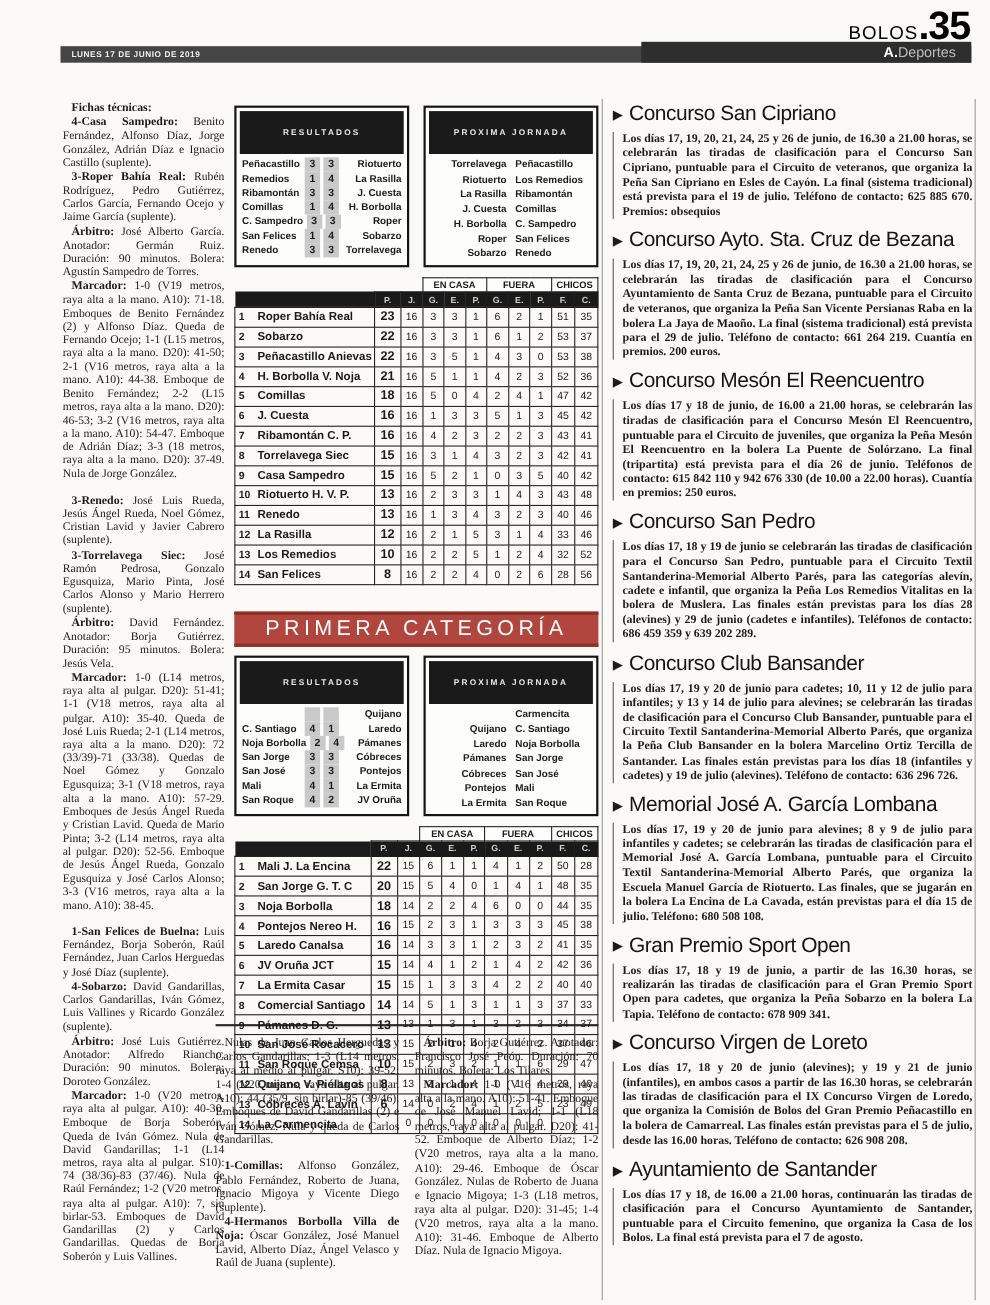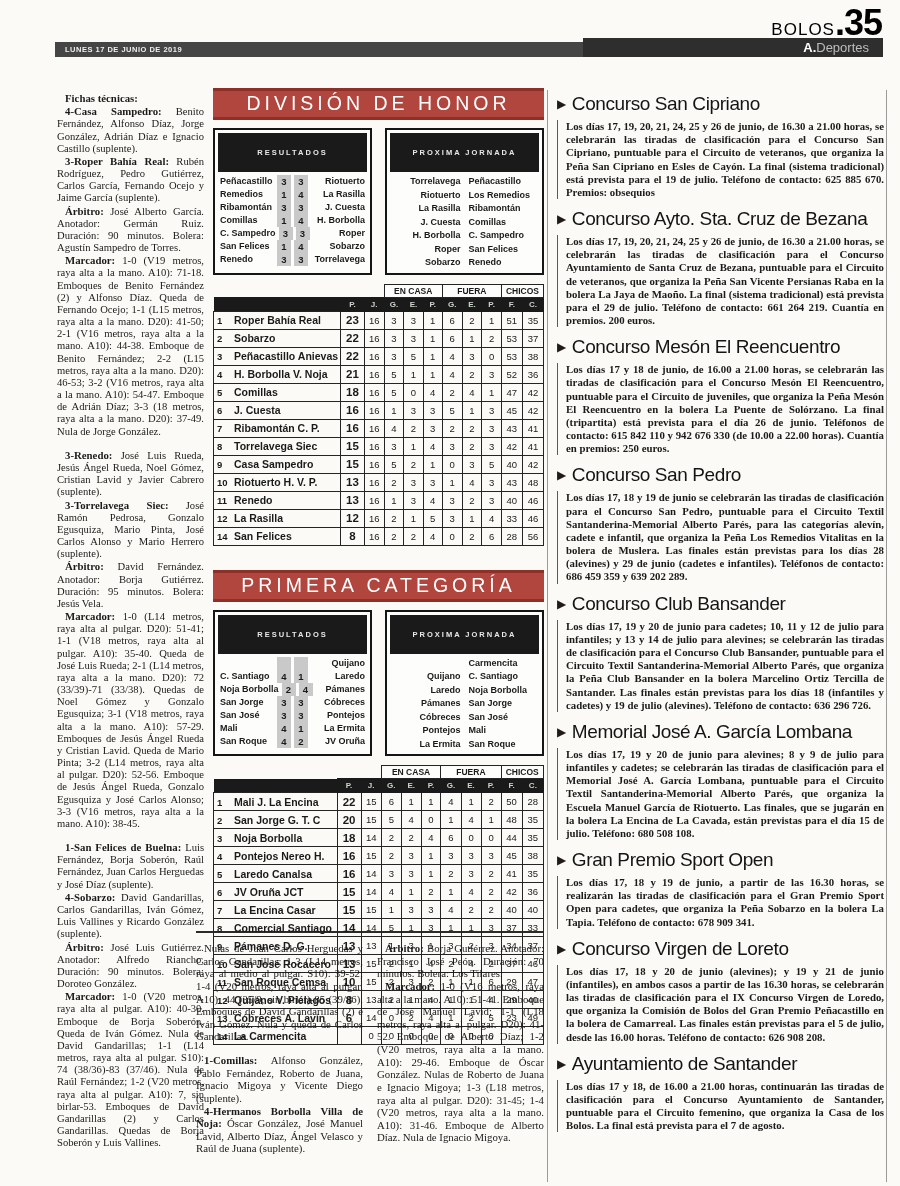--- a/index.html
+++ b/index.html
@@ -131,21 +131,20 @@
 
       <p class="fp"><b>4-Sobarzo:</b><span> David Gandarillas, Carlos Gandarillas, Iván Gómez, Luis Vallines y Ricardo González (suplente).</span></p>
 
       <p class="fp"><b>Árbitro:</b><span> José Luis Gutiérrez. Anotador: Alfredo Riancho. Duración: 90 minutos. Bolera: Doroteo González.</span></p>
 
       <p class="fp"><b>Marcador:</b><span> 1-0 (V20 metros, raya alta al pulgar. A10): 40-30. Emboque de Borja Soberón. Queda de Iván Gómez. Nula de David Gandarillas; 1-1 (L14 metros, raya alta al pulgar. S10): 74 (38/36)-83 (37/46). Nula de Raúl Fernández; 1-2 (V20 metros, raya alta al pulgar. A10): 7, sin birlar-53. Emboques de David Gandarillas (2) y Carlos Gandarillas. Quedas de Borja Soberón y Luis Vallines.</span></p>
     </div>
 
   <div class="col-mid">
 
-    <div class="banner">DIVISIÓN DE HONOR</div>
     <div class="boxrow">
       <div class="sbox">
         <div class="sbox-head">RESULTADOS</div>
         <div>
 
             <div class="res-row">
               <span class="rh">Peñacastillo</span>
               <span class="sc">3</span>
               <span class="sc">3</span>
               <span class="ra">Riotuerto</span>
@@ -421,20 +420,33 @@
             <td class="n">2</td>
             <td class="n">1</td>
             <td class="n">5</td>
             <td class="n">3</td>
             <td class="n">1</td>
             <td class="n">4</td>
             <td class="n">33</td>
             <td class="n">46</td>
           </tr>
 
+          <tr>
+            <td class="tname"><span class="rk">13</span><span>Los Remedios</span></td>
+            <td class="pts">10</td>
+            <td class="n">16</td>
+            <td class="n">2</td>
+            <td class="n">2</td>
+            <td class="n">5</td>
+            <td class="n">1</td>
+            <td class="n">2</td>
+            <td class="n">4</td>
+            <td class="n">32</td>
+            <td class="n">52</td>
+          </tr>
 
           <tr>
             <td class="tname"><span class="rk">14</span><span>San Felices</span></td>
             <td class="pts">8</td>
             <td class="n">16</td>
             <td class="n">2</td>
             <td class="n">2</td>
             <td class="n">4</td>
             <td class="n">0</td>
             <td class="n">2</td>
@@ -645,21 +657,21 @@
             <td class="n">1</td>
             <td class="n">2</td>
             <td class="n">1</td>
             <td class="n">4</td>
             <td class="n">2</td>
             <td class="n">42</td>
             <td class="n">36</td>
           </tr>
 
           <tr>
-            <td class="tname"><span class="rk">7</span><span>La Encina Casar</span></td>
+            <td class="tname"><span class="rk">7</span><span>La Ermita Casar</span></td>
             <td class="pts">15</td>
             <td class="n">15</td>
             <td class="n">1</td>
             <td class="n">3</td>
             <td class="n">3</td>
             <td class="n">4</td>
             <td class="n">2</td>
             <td class="n">2</td>
             <td class="n">40</td>
             <td class="n">40</td>

